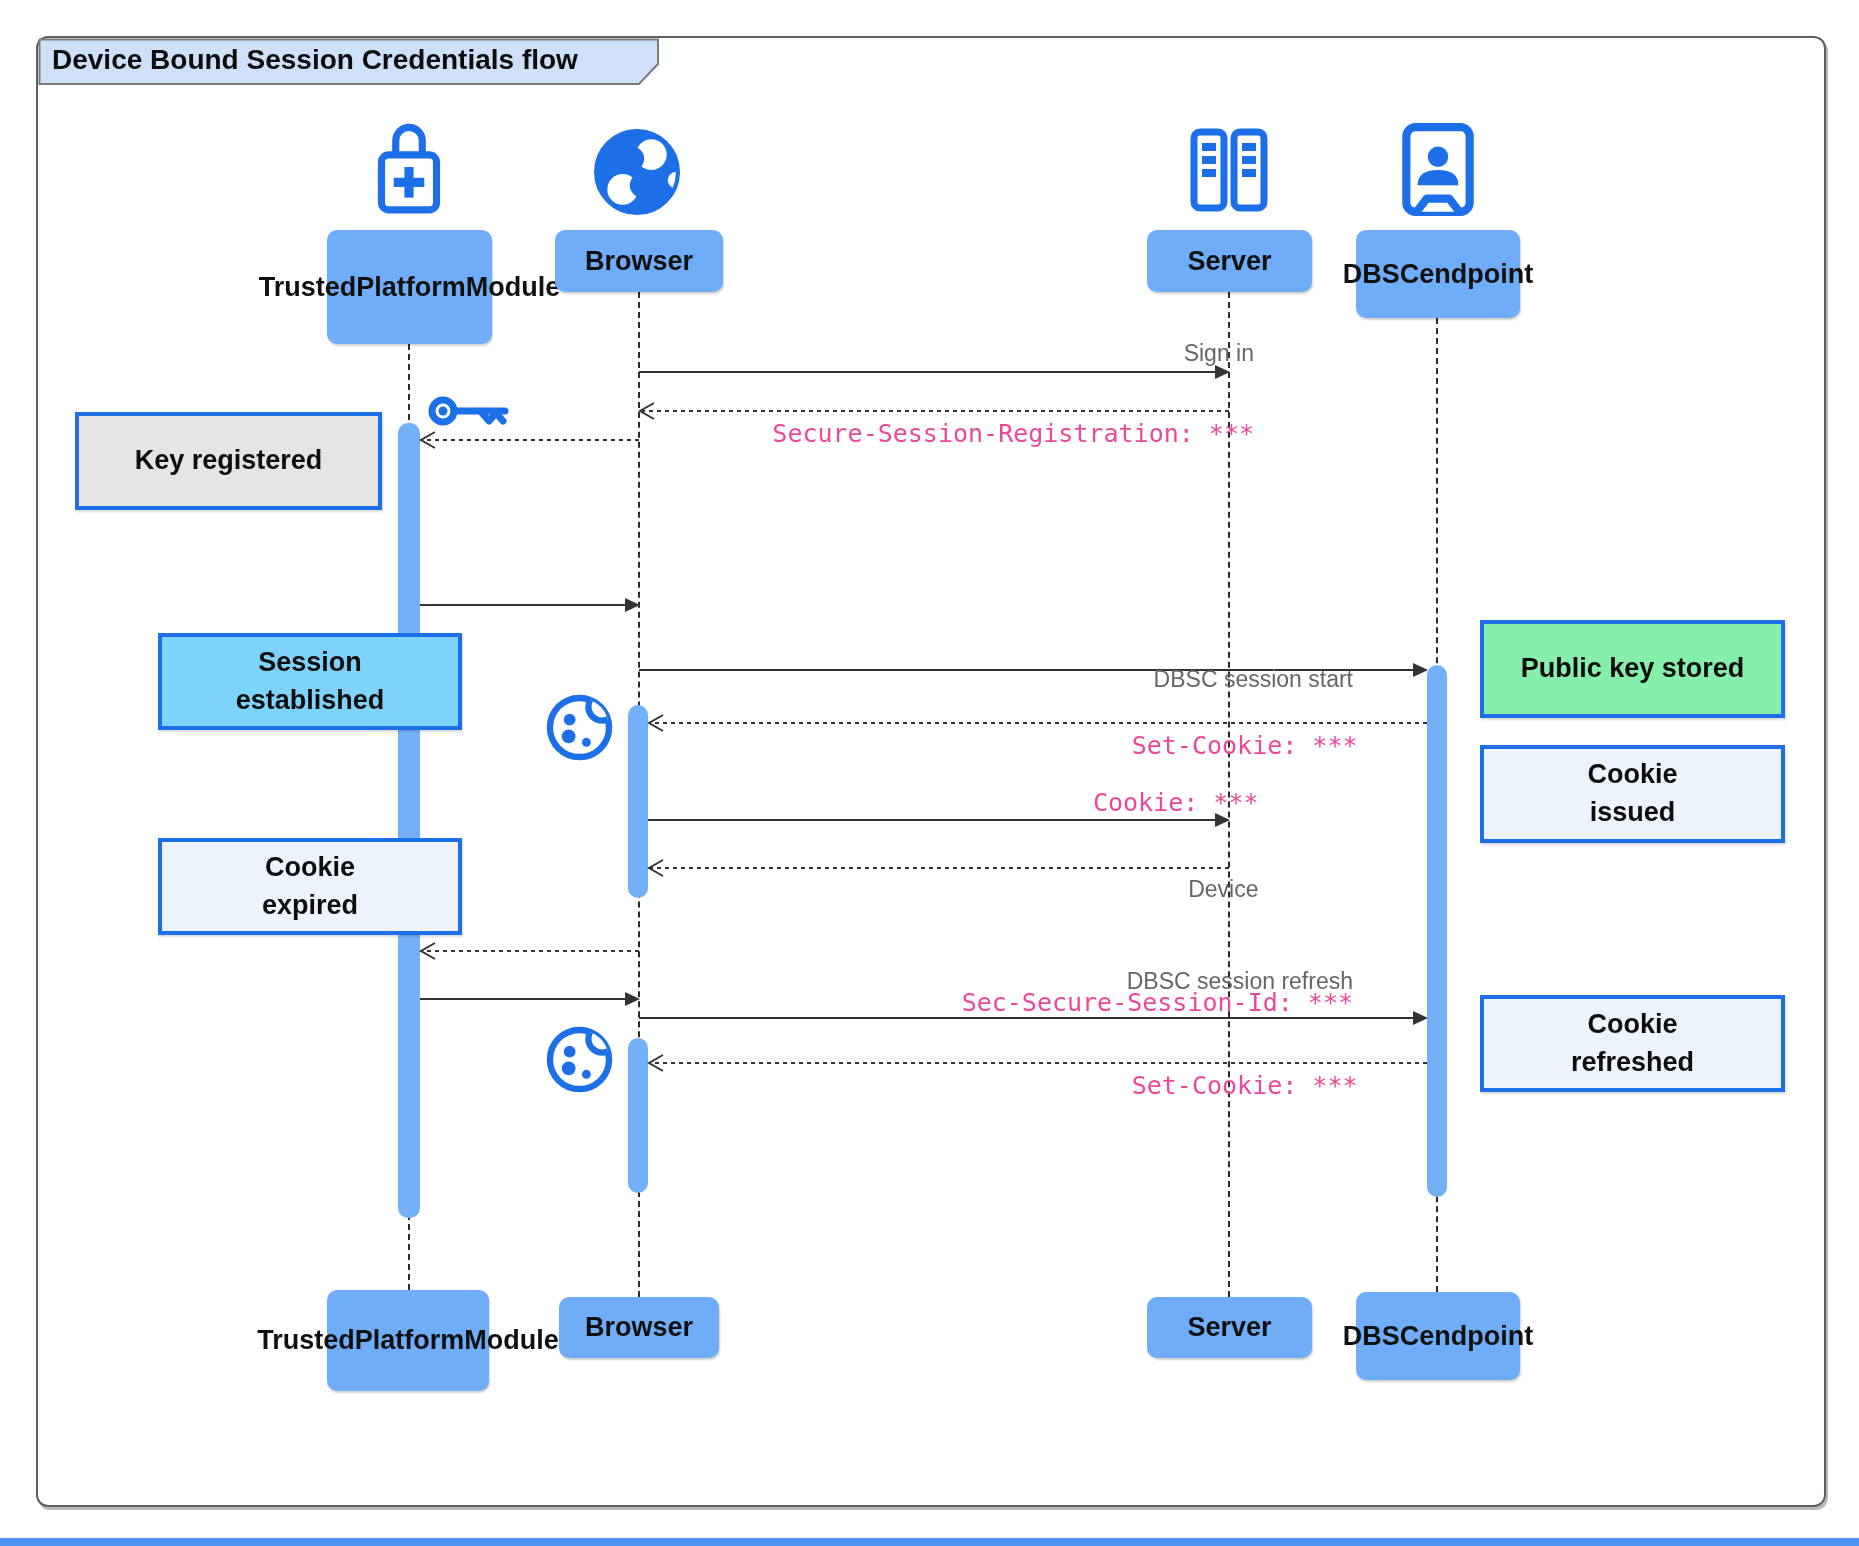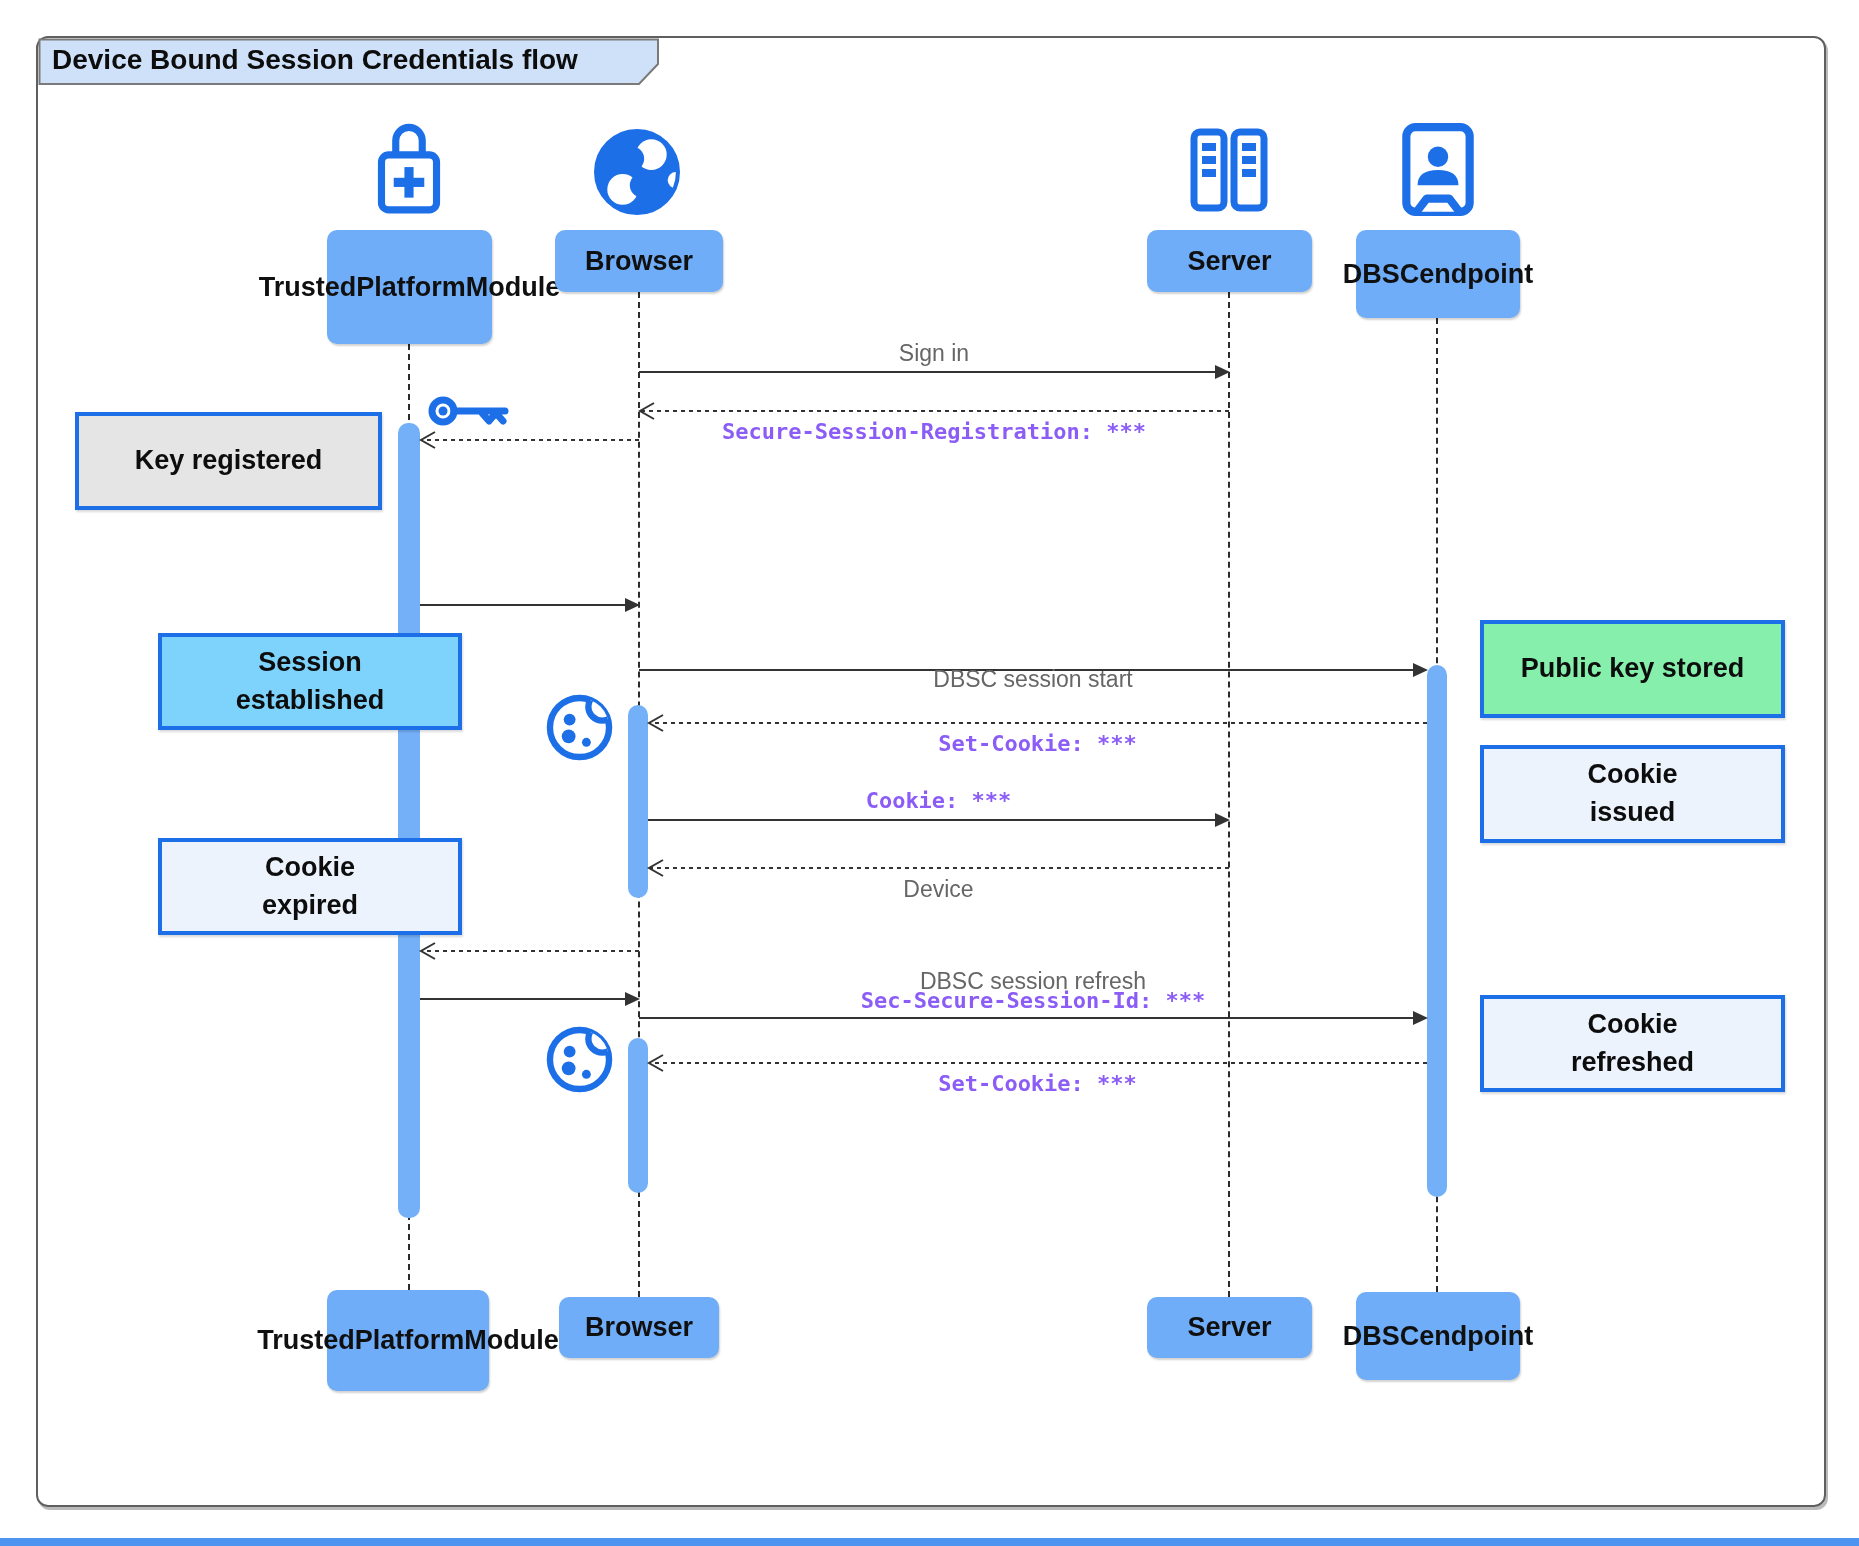--- a/index.html
+++ b/index.html
@@ -13,23 +13,23 @@
               white-space:nowrap;}
   .lifeline{position:absolute;width:0;border-left:2px dashed #2b2b2b;}
   .activation{position:absolute;border-radius:10px;}
   .actor-box{position:absolute;border-radius:10px;display:flex;align-items:center;justify-content:center;
              text-align:center;font-weight:bold;font-size:27px;line-height:1.22;color:#101010;
              box-shadow:1px 2px 2px rgba(0,0,0,.18);}
   .note{position:absolute;display:flex;align-items:center;justify-content:center;text-align:center;
         font-weight:bold;font-size:27px;line-height:1.4;color:#0d0d0d;background:#edf3fc;
         border:4px solid #1d6fe8;box-shadow:1px 2px 2px rgba(0,0,0,.15);}
   .msg-svg{position:absolute;overflow:visible;}
-  .msg-label{position:absolute;text-align:center;white-space:nowrap;}
+  .msg-label{position:absolute;text-align:right;white-space:nowrap;}
   .msg-label.plain{font-size:23px;color:#666;}
-  .msg-label.mono{font-size:22px;color:#8b5cf6;font-family:"DejaVu Sans Mono",monospace;font-weight:bold;}
+  .msg-label.mono{font-size:25px;color:#ec4899;font-family:"DejaVu Sans Mono",monospace;}
   .icon{position:absolute;}
 </style>
 </head>
 <body>
 
 <div id="canvas">
   <div id="frame" style="left: 36px; top: 36px; width: 1786px; height: 1467px;"></div>
   <div class="title-tab" style="left:38px;top:38px;">
     <svg width="622" height="48">
       <path d="M1.5 1.5 H620 V26 L601 46 H1.5 Z" fill="#cfe1f9" stroke="#7a7a7a" stroke-width="2"></path>

